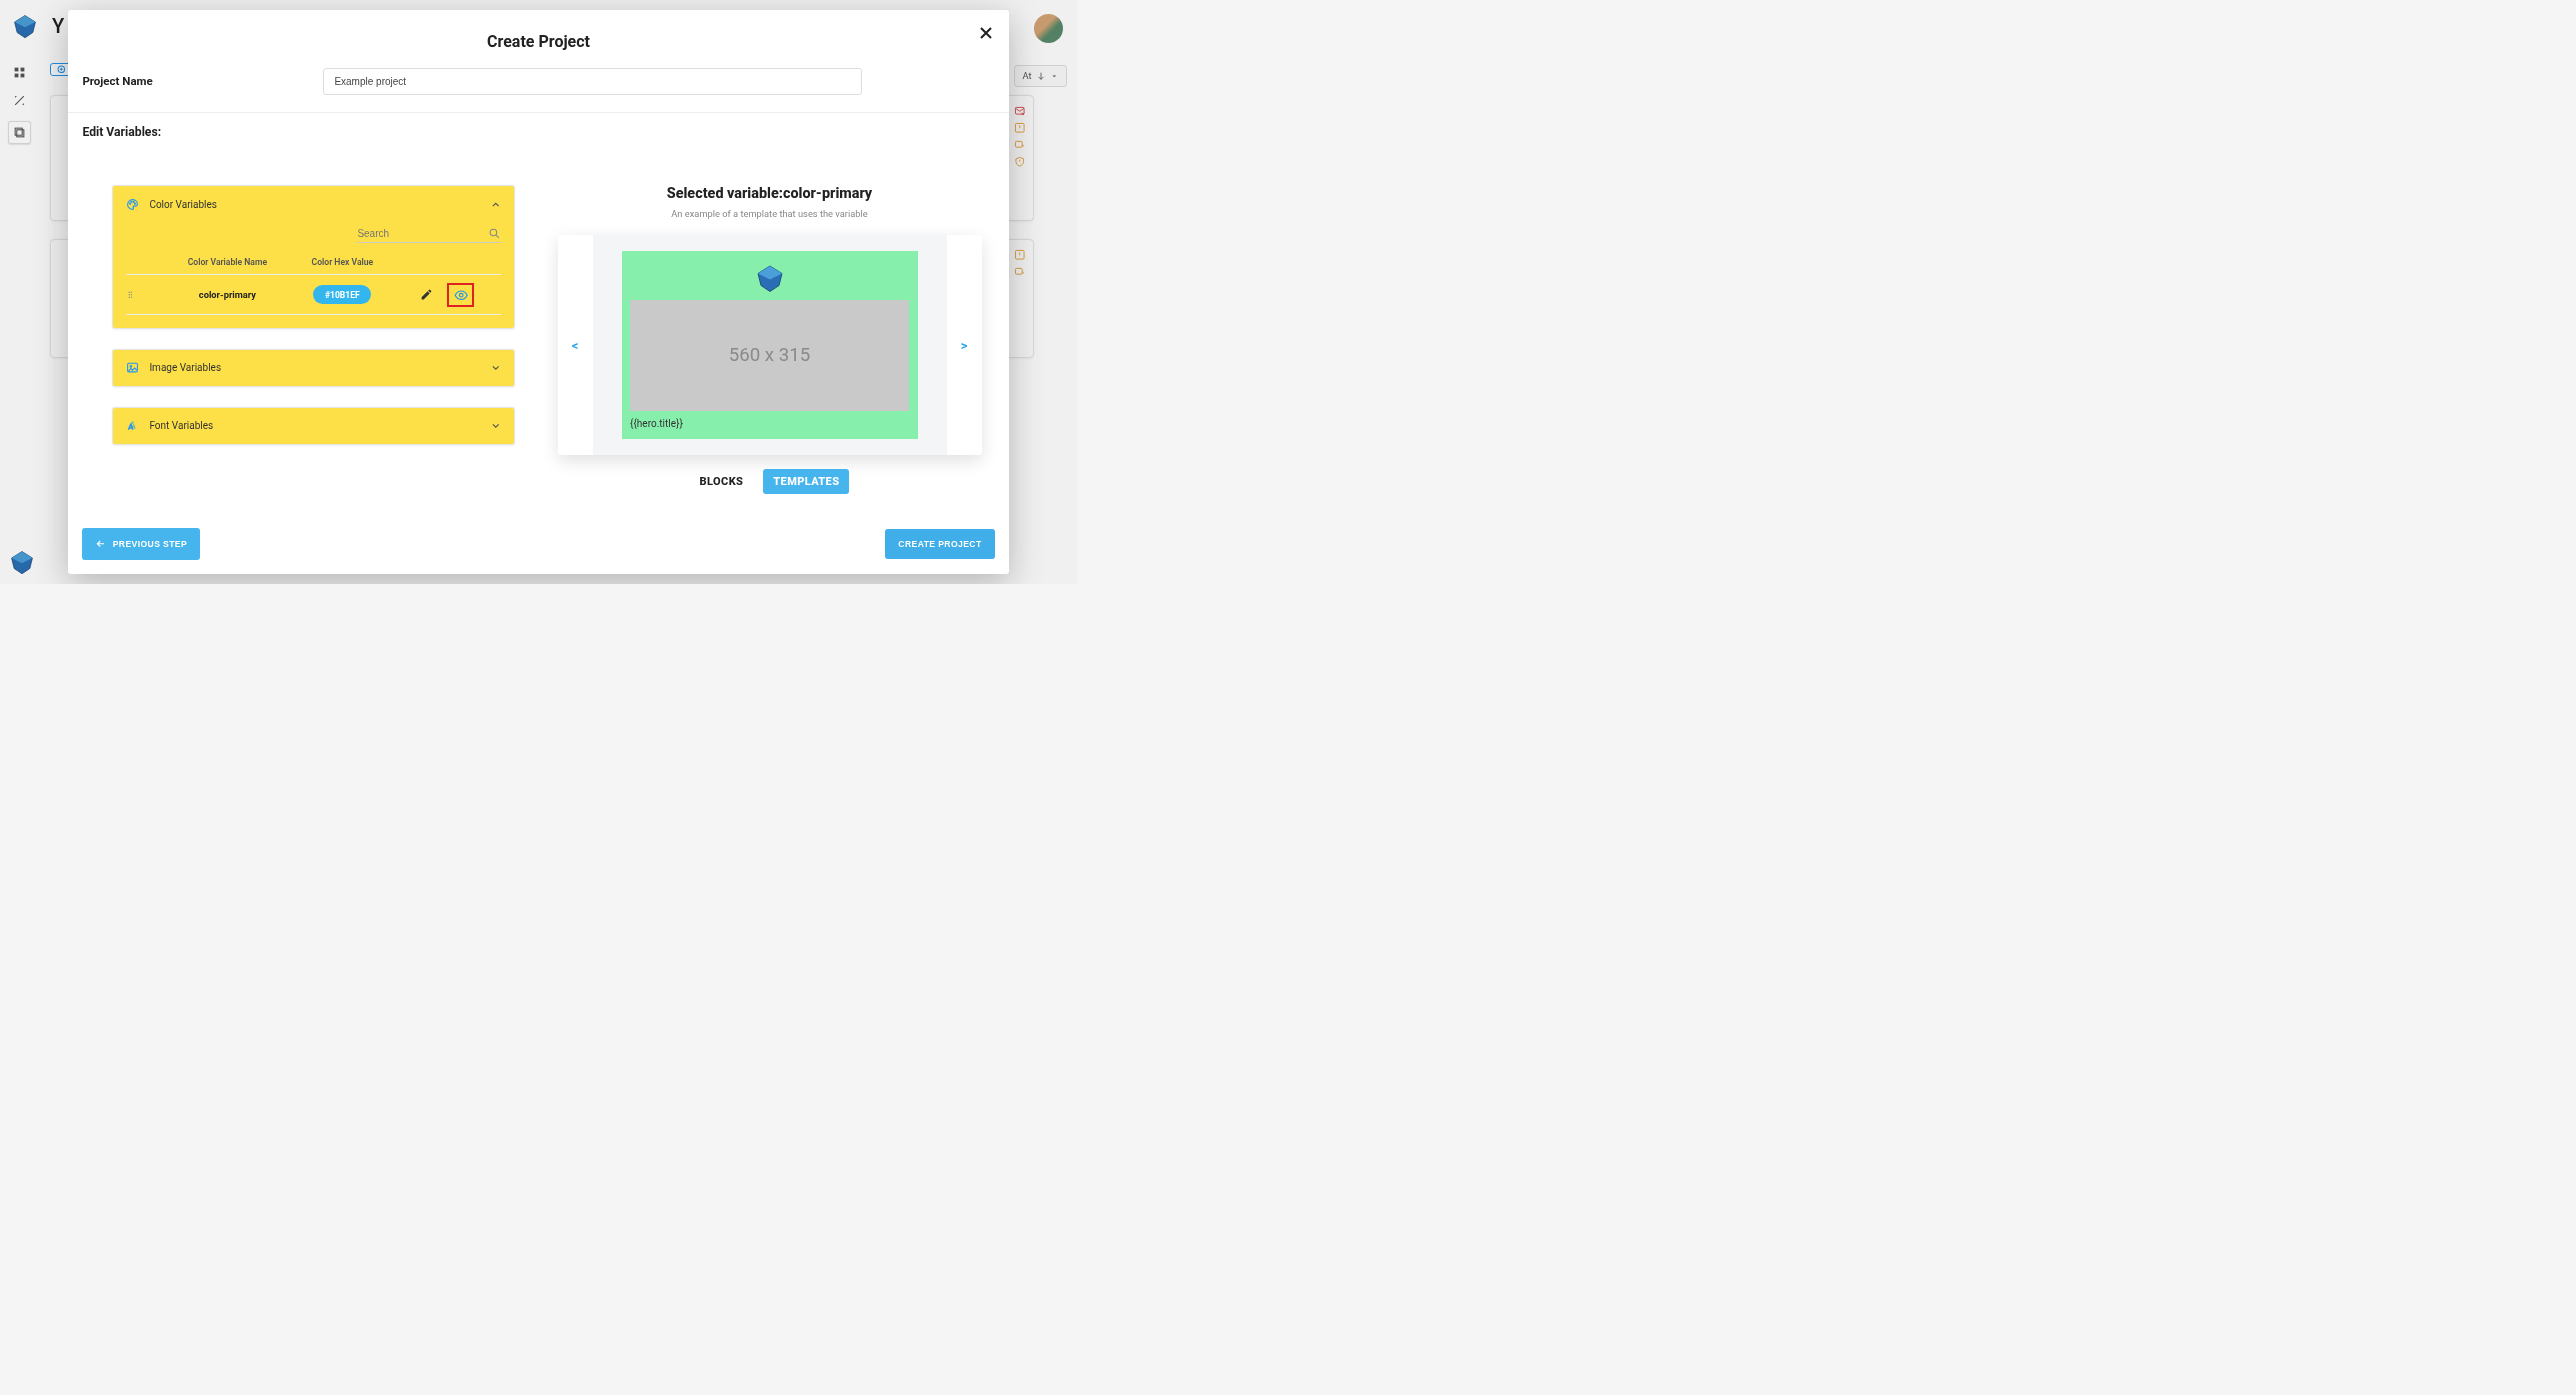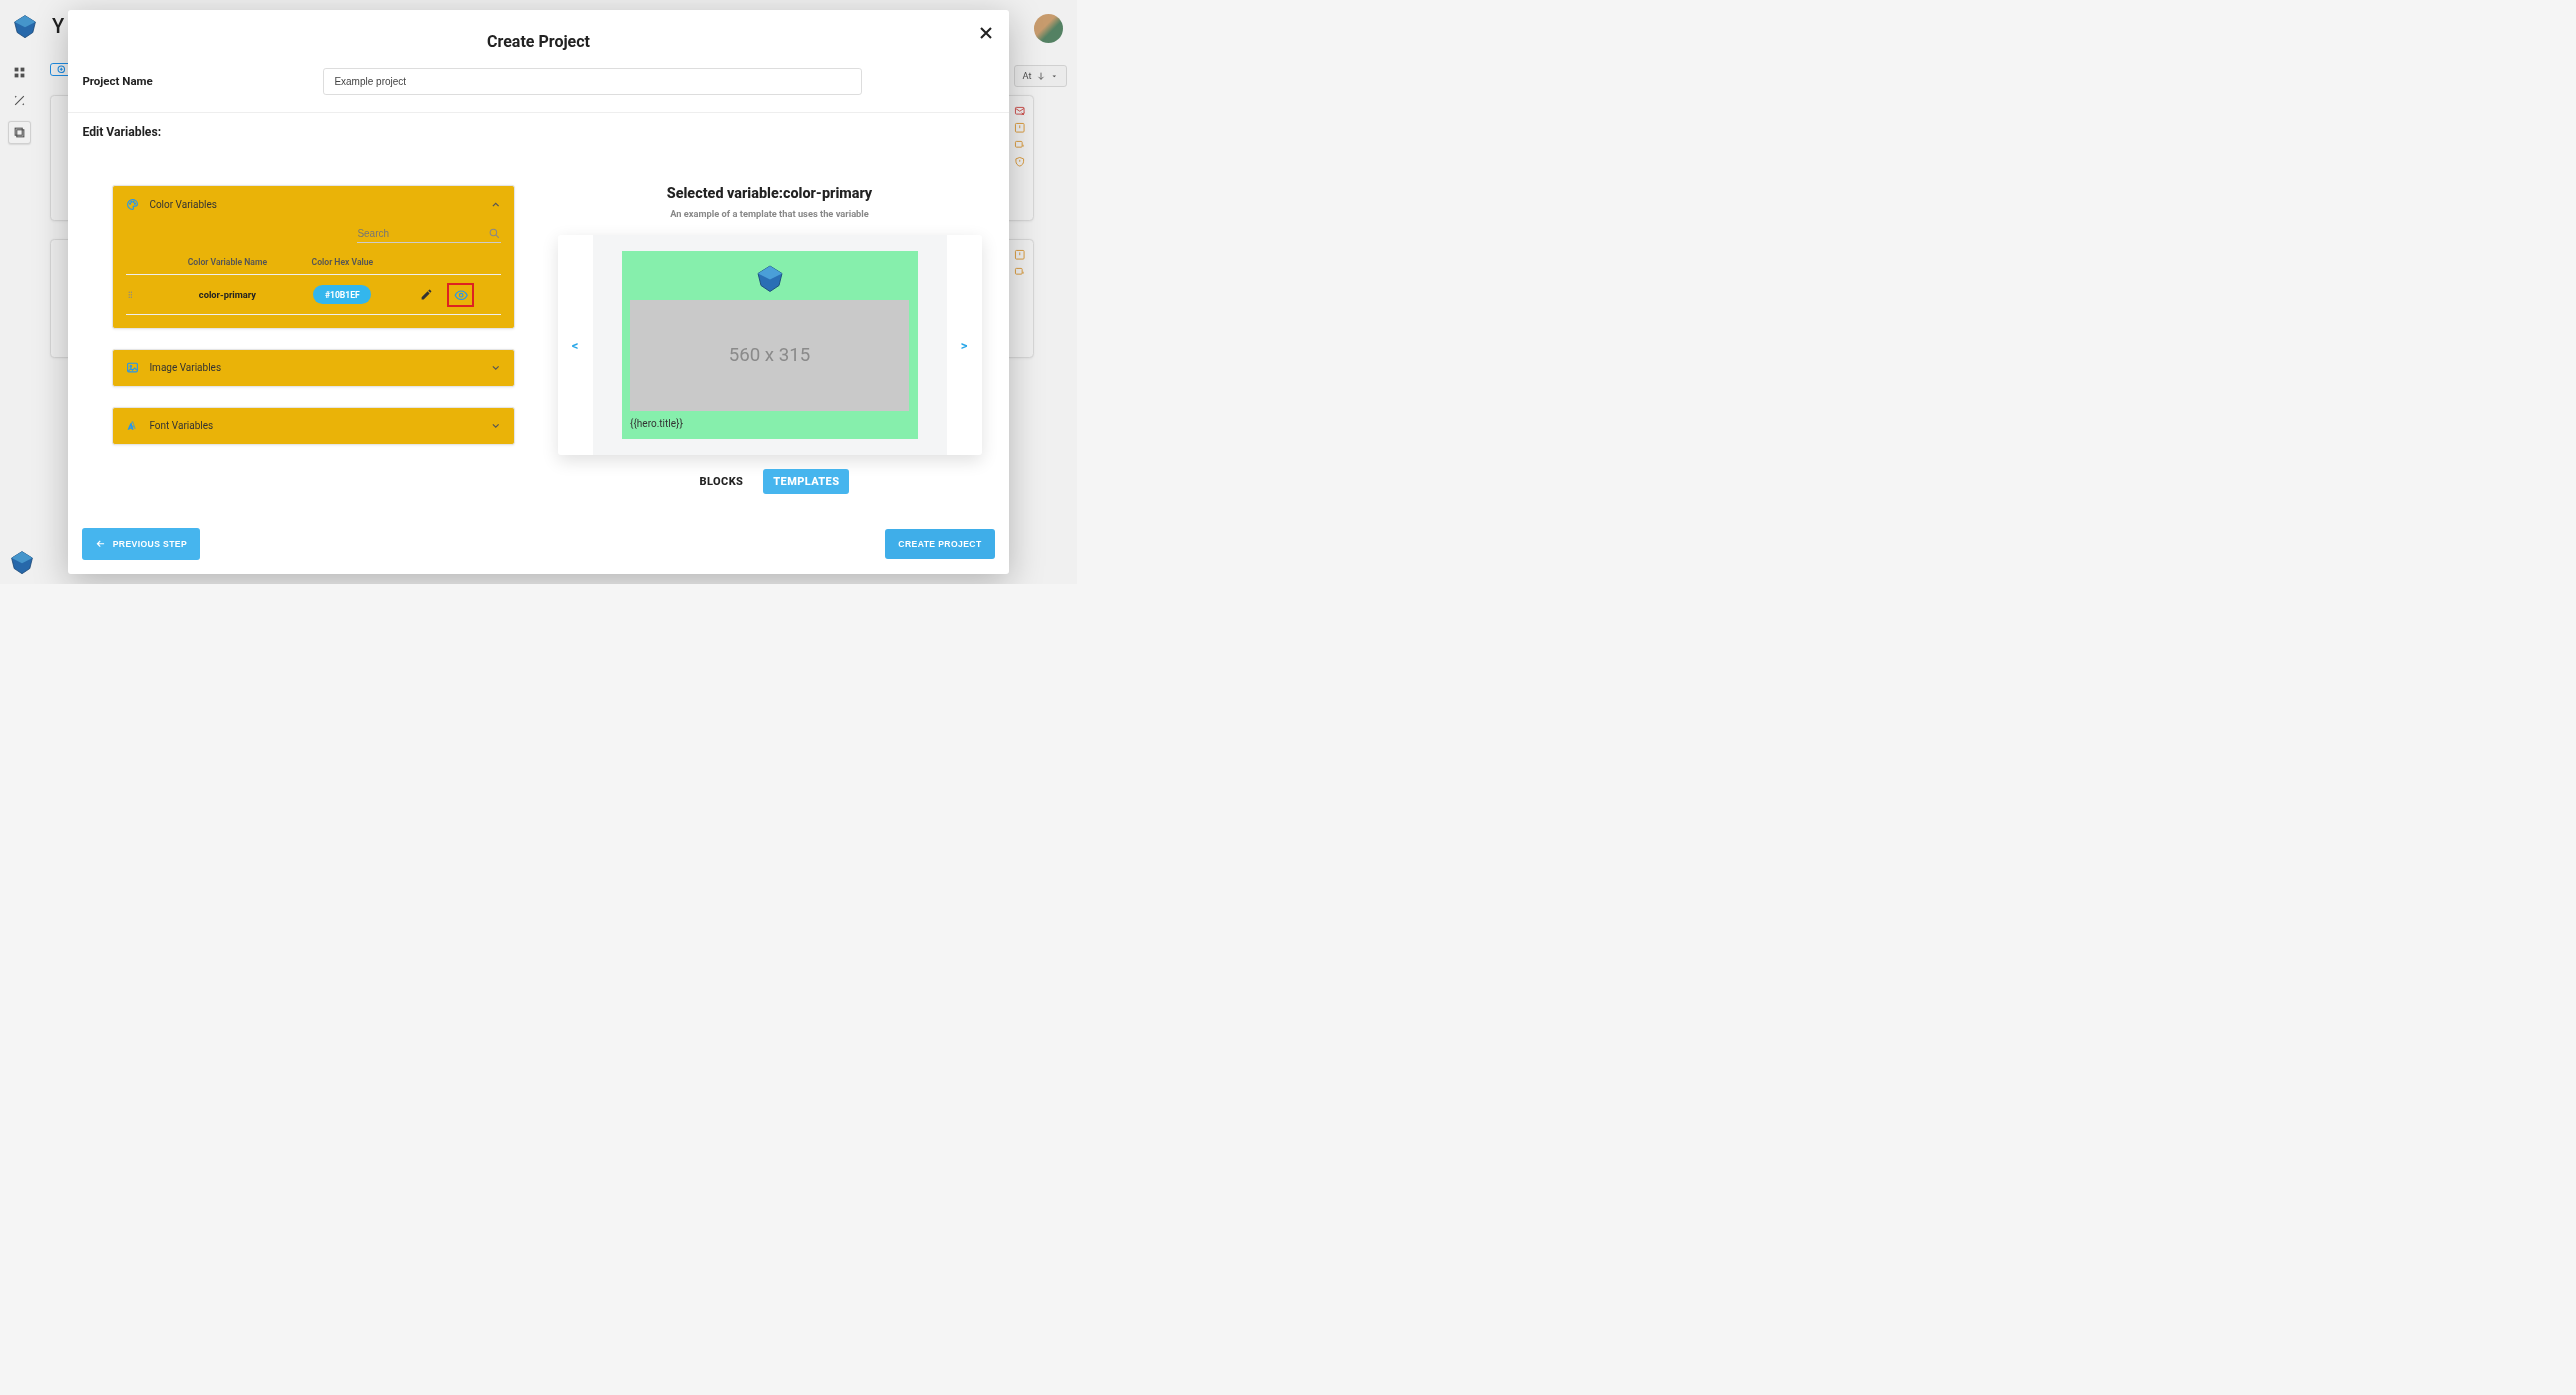--- a/index.html
+++ b/index.html
@@ -29,21 +29,21 @@
 .row-name { display:flex; align-items:center; gap: 40px; padding: 0 2.9px 17px; }
 .row-name label { font-size:11.5px; font-weight:700; color:#222; width: 201px; }
 .text-input { flex:0 0 539px; height:27px; border:0.7px solid #ddd; border-radius:2.9px; padding: 0 10px; font-size:10px; color:#444; }
 .divider-h { height:0.7px; background:#eee; margin: 0 -11.5px 13px; }
 .edit-vars-label { font-size:12.2px; font-weight:700; color:#222; padding: 0 2.9px 17px; }
 
 .two-col { display:flex; gap: 29px; padding: 29px 2.9px 14.4px; }
 .col-left { width: 403px; margin-left: 30px; }
 .col-right { flex:1; display:flex; flex-direction:column; align-items:center; }
 
-.accordion { border:0.7px solid #e5e5e5; border-radius:2.9px; margin-bottom: 20px; background:#eab308; box-shadow: 0 0.7px 2.2px rgba(0,0,0,.06); }
+.accordion { border:0.7px solid #e5e5e5; border-radius:2.9px; margin-bottom: 20px; background:#fde047; box-shadow: 0 0.7px 2.2px rgba(0,0,0,.06); }
 .acc-header { display:flex; align-items:center; gap:10px; padding: 11.5px 13px; font-size:10px; color:#333; cursor:pointer; }
 .acc-header .acc-icon { color:#2196f3; width:13px; height:13px; display:flex; align-items:center; }
 .acc-header .chev { margin-left:auto; color:#555; }
 .acc-body { padding: 0 13px 13px; }
 .search-row { display:flex; justify-content:flex-end; padding: 2.9px 0 10px; }
 .search-wrap { position:relative; width: 144px; border-bottom:0.7px solid #ccc; display:flex; align-items:center; }
 .search-wrap input { border:none; outline:none; width:100%; font-size:10px; padding:2.9px 17px 2.9px 0; color:#555; background:transparent;}
 .search-wrap .sicon2 { position:absolute; right:0; color:#888; width:13px; height:13px; }
 
 .var-table { width:100%; }
@@ -55,21 +55,21 @@
 .drag-h { width:40px; text-align:center; color:#888; cursor:grab; }
 .var-name { width:122px; text-align:center; font-size:9.3px; font-weight:700; color:#222; }
 .hex-chip { width:108px; display:flex; justify-content:center; }
 .hex-chip span { background:#33b6ed; color:#fff; border-radius: 11.5px; padding: 4.3px 11.5px; font-size:8.6px; font-weight:700; }
 .row-actions { margin-left:auto; display:flex; align-items:center; gap: 13px; padding-right: 27px; }
 .row-actions .ico { width:14.4px; height:14.4px; color:#333; cursor:pointer; }
 .eye-box { border:2.2px solid #d22; padding:2.9px 4.3px; }
 .eye-box .ico { color:#2196f3; }
 
 .selected-title { font-size:14.4px; font-weight:800; color:#222; text-align:center; }
-.selected-sub { font-size:9.3px; font-weight:700; color:#888; margin-top:5.8px; text-align:left; }
+.selected-sub { font-size:9.3px; font-weight:400; color:#888; margin-top:5.8px; text-align:left; }
 .preview-card { margin-top: 16px; width: 424px; background:#fff; border-radius:2.9px; box-shadow: 0 5.8px 17px rgba(0,0,0,.12); display:flex; align-items:center; }
 .preview-nav { width: 35px; text-align:center; color:#2aa7e8; font-size:13px; font-weight:700; cursor:pointer; }
 .preview-inner { flex:1; padding: 16px 29px; background:#f4f5f6; margin: 0; }
 .preview-template { background:#86efac; padding: 8.6px 8.6px 10px; }
 .preview-logo { display:flex; justify-content:center; padding: 2.9px 0 7.2px; }
 .preview-logo svg { width:30px; height:30px; }
 .placeholder-img { background:#c9c9c9; height: 111px; display:flex; align-items:center; justify-content:center; color:#8a8a8a; font-size:18.7px; }
 .hero-title { font-size:10px; color:#333; padding-top:7.2px; }
 
 .tabs-bt { display:flex; gap: 10px; margin-top: 14.4px; }

